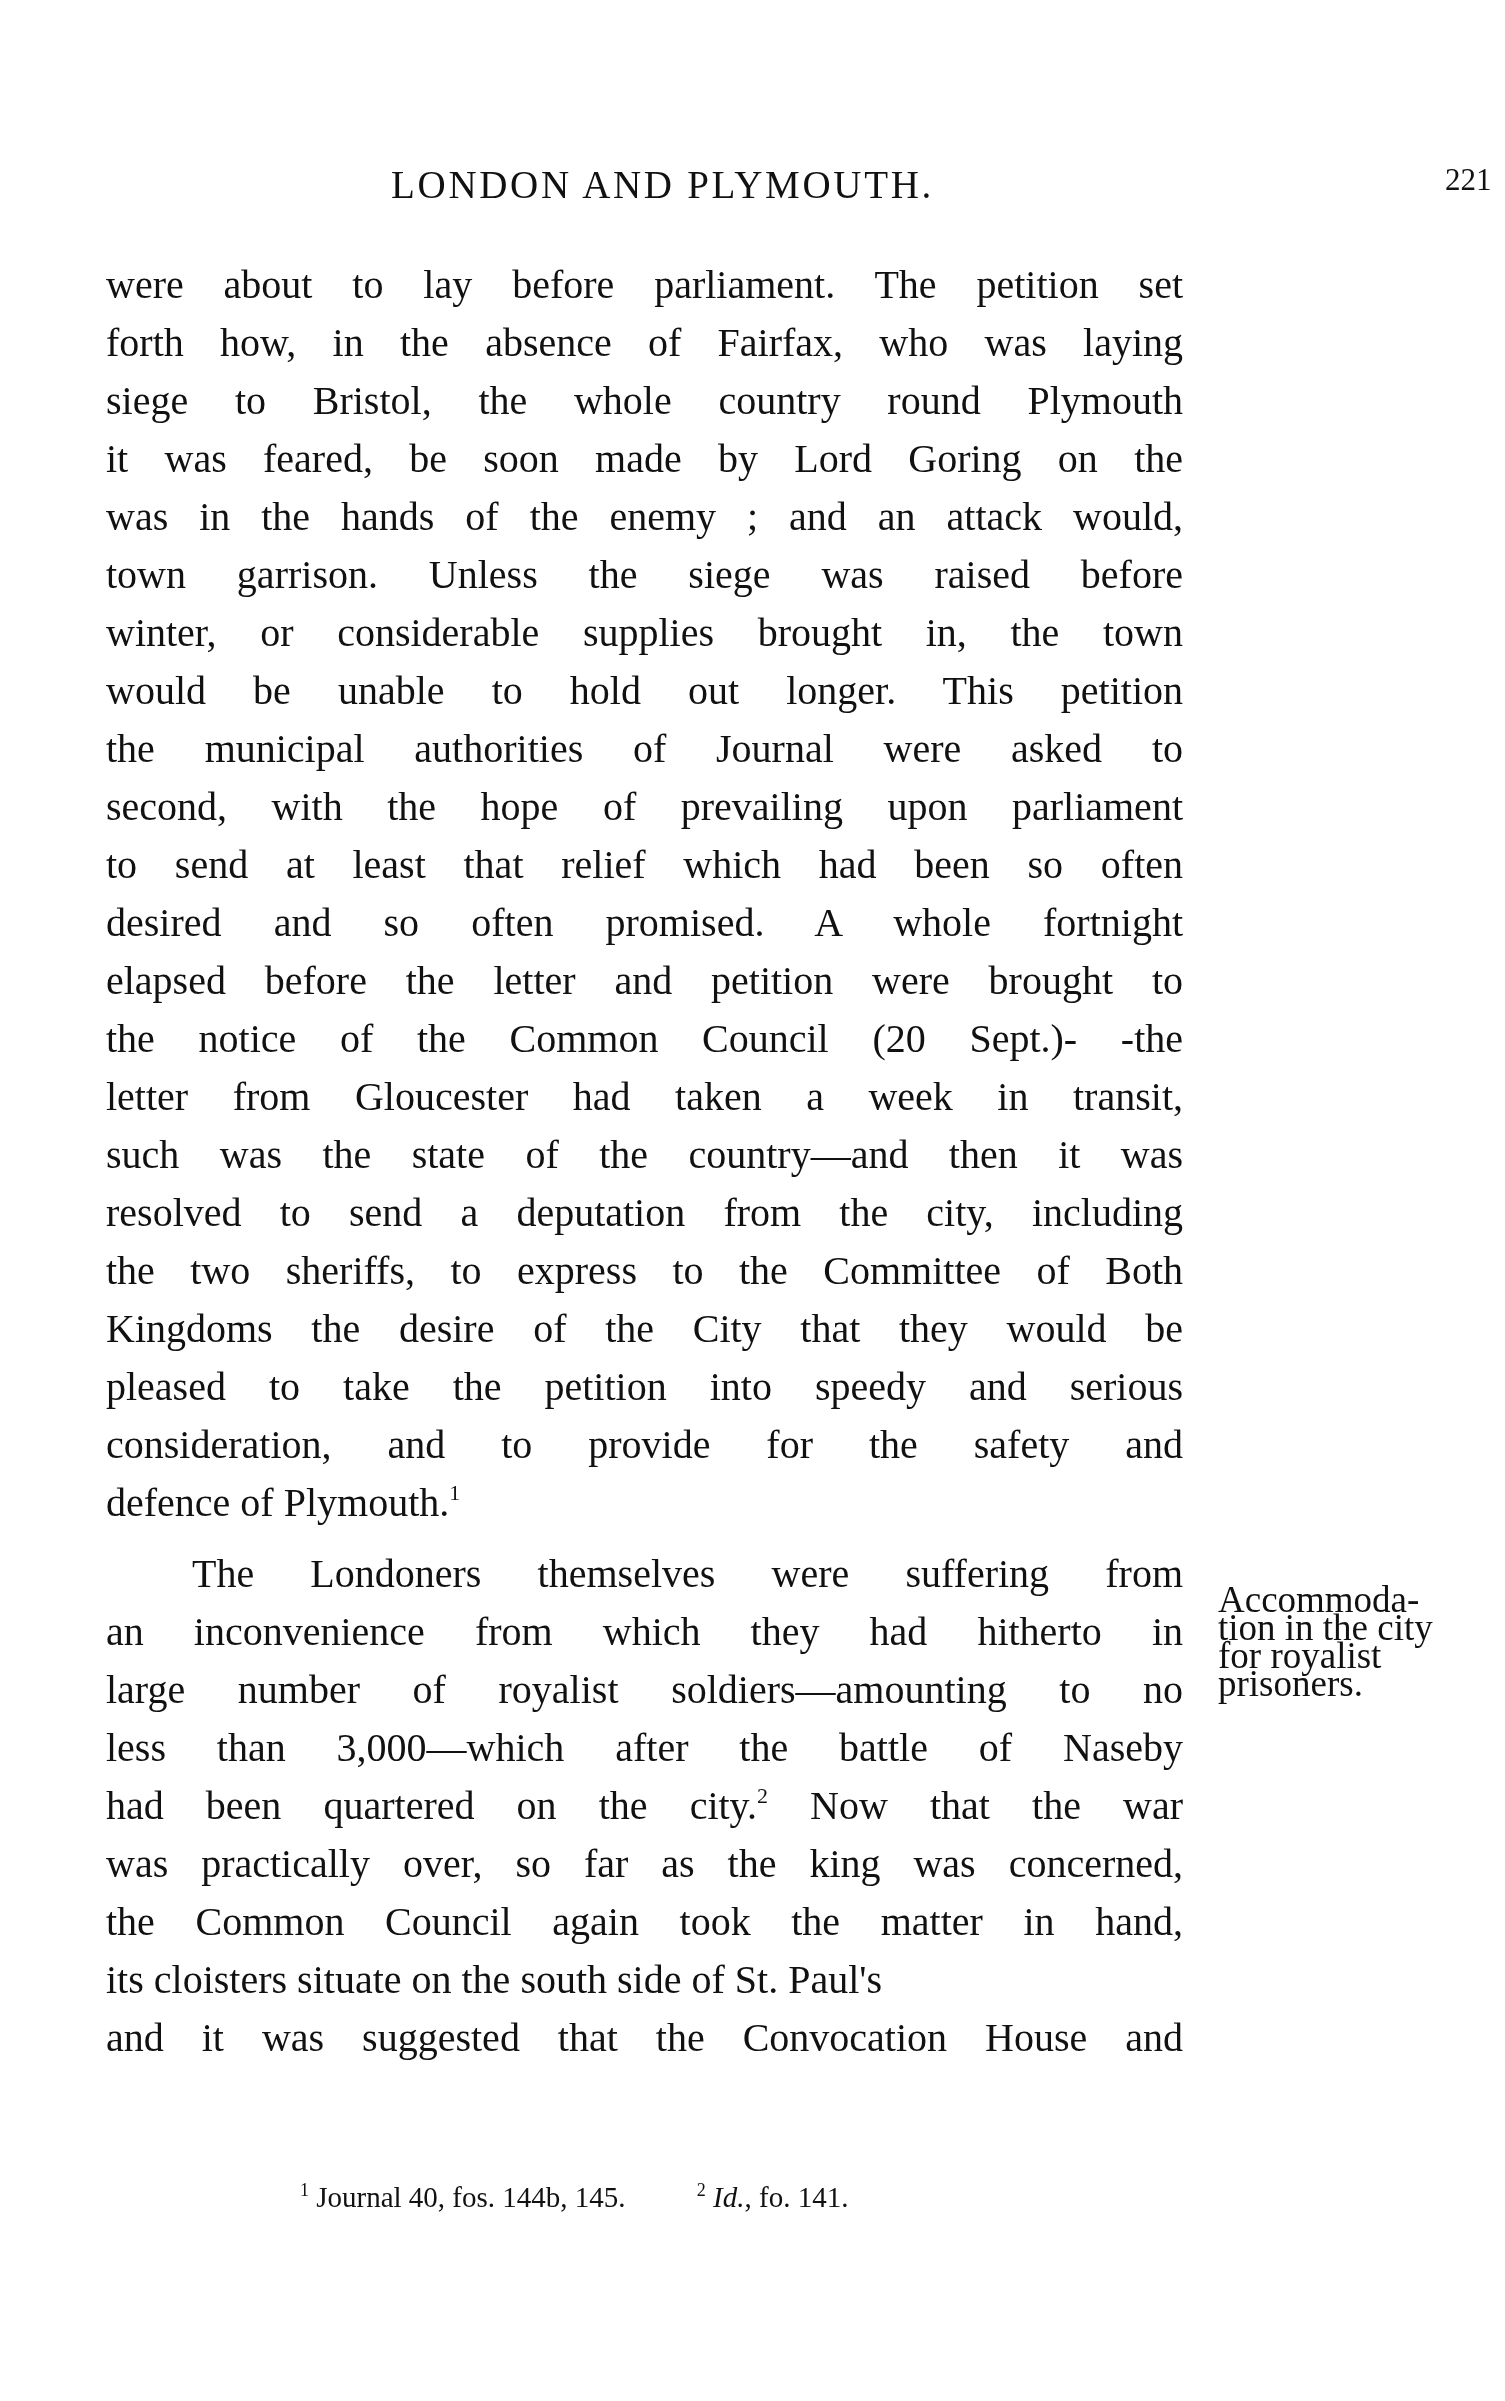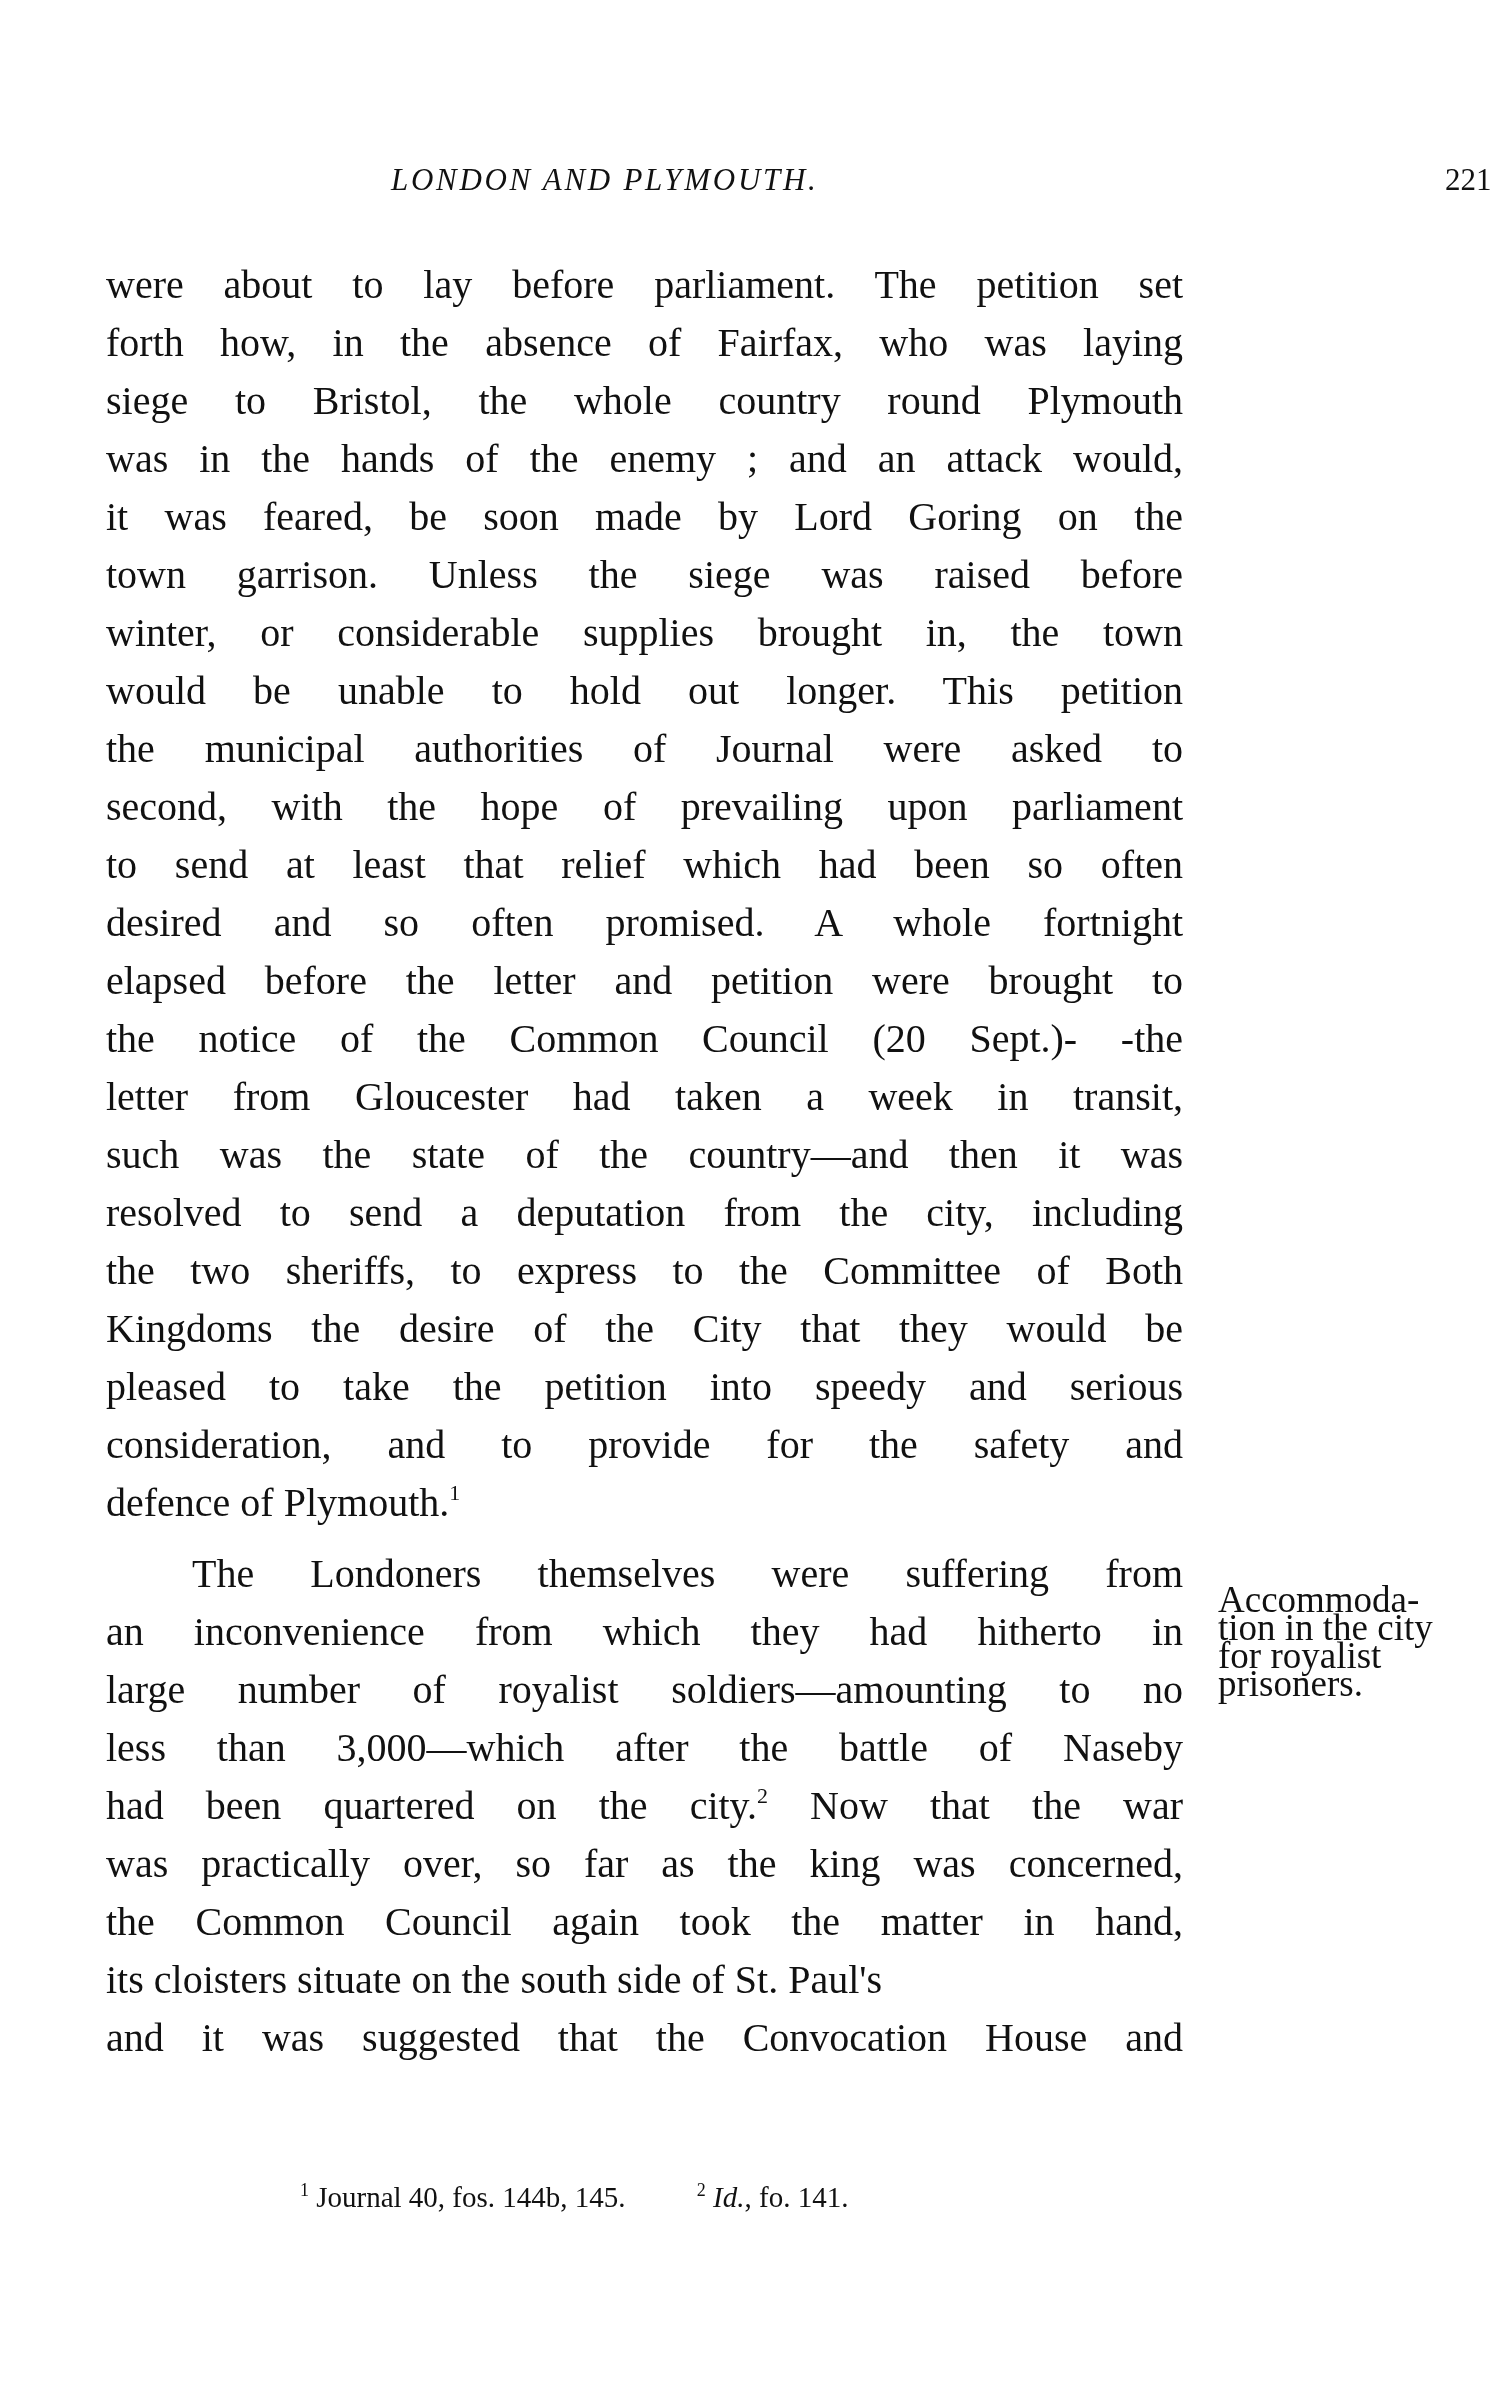--- a/index.html
+++ b/index.html
@@ -1,19 +1,19 @@
 <!DOCTYPE html>
 <html style="font-size:14.5px"><head>
 <meta charset="utf-8">
 <style>
   html, body { margin: 0; padding: 0; background: #ffffff; }
   body { width: 1506px; height: 2401px; position: relative; overflow: hidden;
          font-family: "Liberation Serif", "DejaVu Serif", serif; color: #111111; }
-  .running-head { position: absolute; top: 162px; left: 391px; font-style: italic;
-         font-size: 31px; letter-spacing: 2.7px; text-align: center; }
+  .running-head { position: absolute; top: 162px; left: 391px; 
+         font-size: 39px; letter-spacing: 2.7px; text-align: center; }
   .page-number { position: absolute; top: 162px; left: 1445px; font-size: 31px; }
   .body-text { position: absolute; top: 256px; left: 106px; width: 1077px; }
   .line { font-size: 40px; line-height: 58px; height: 58px; white-space: nowrap;
           text-align: justify; text-align-last: justify; }
   .line.last { text-align-last: left; }
   .line.indent { padding-left: 86px; }
   .para-gap { height: 12.7px; }
   sup { font-size: 22px; line-height: 0; vertical-align: 16.4px; }
   .sidenote { position: absolute; top: 1586px; left: 1218px; width: 263px;
           font-size: 37px; line-height: 28px; }
@@ -27,22 +27,22 @@
 <body>
 
 <div class="running-head">LONDON AND PLYMOUTH.</div>
 <div class="page-number">221</div>
 
 <div class="body-text">
   <div id="p1">
       <div class="line">were about to lay before parliament.  The petition set</div>
       <div class="line">forth how, in the absence of Fairfax, who was laying</div>
       <div class="line">siege to Bristol, the whole country round Plymouth</div>
+      <div class="line">it was feared, be soon made by Lord Goring on the</div>
       <div class="line">was in the hands of the enemy ; and an attack would,</div>
-      <div class="line">it was feared, be soon made by Lord Goring on the</div>
       <div class="line">town garrison. Unless the siege was raised before</div>
       <div class="line">winter, or considerable supplies brought in, the town</div>
       <div class="line">would be unable to hold out longer. This petition</div>
       <div class="line">the municipal authorities of Journal were asked to</div>
       <div class="line">second, with the hope of prevailing upon parliament</div>
       <div class="line">to send at least that relief which had been so often</div>
       <div class="line">desired and so often promised. A whole fortnight</div>
       <div class="line">elapsed before the letter and petition were brought to</div>
       <div class="line">the notice of the Common Council (20 Sept.)- -the</div>
       <div class="line">letter from Gloucester had taken a week in transit,</div>

